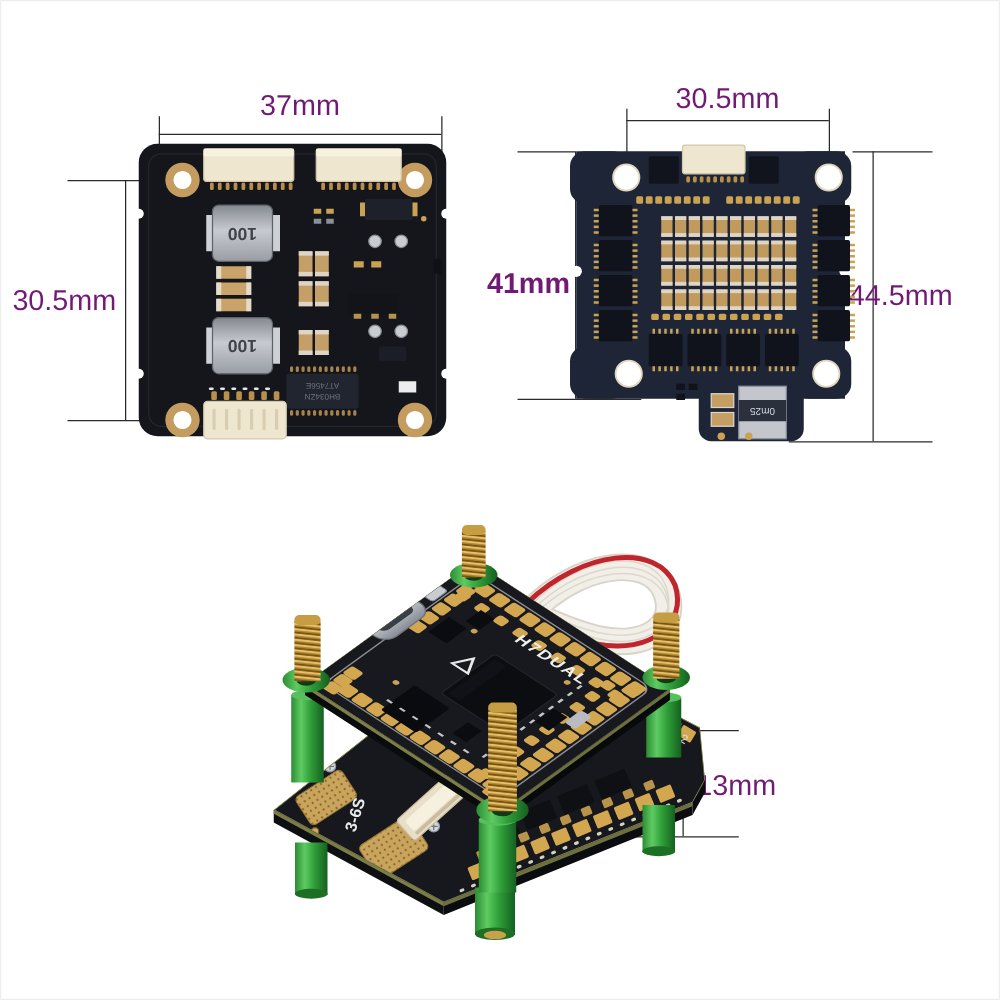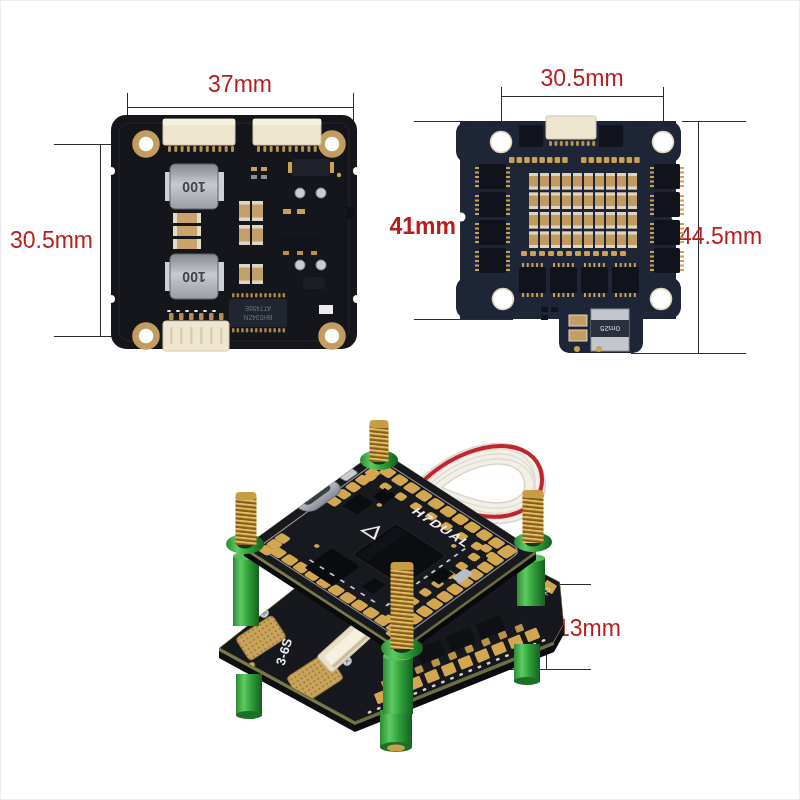--- a/index.html
+++ b/index.html
@@ -1,20 +1,20 @@
 <!DOCTYPE html>
 <html><head>
 <meta charset="utf-8">
 <style>
   html,body{margin:0;padding:0;background:#fff;}
   body{width:800px;height:800px;font-family:"Liberation Sans",sans-serif;overflow:hidden;}
   .canvas{position:relative;width:800px;height:800px;background:#ffffff;border:1px solid #ededed;box-sizing:border-box;}
   .fig{position:absolute;}
   .dim{position:absolute;background:#2b2b2b;}
-  .dim-label{position:absolute;color:#b91c1c;font-size:23px;line-height:26px;white-space:nowrap;}
+  .dim-label{position:absolute;color:#701a75;font-size:23px;line-height:26px;white-space:nowrap;}
   .tc{text-align:center;}
   .tr{text-align:right;}
   svg text{font-family:"Liberation Sans",sans-serif;}
 </style>
 </head>
 <body>
 
 <div class="canvas">
 
   <div class="dim" style="left:126px;top:106px;width:226px;height:1px;"></div>

